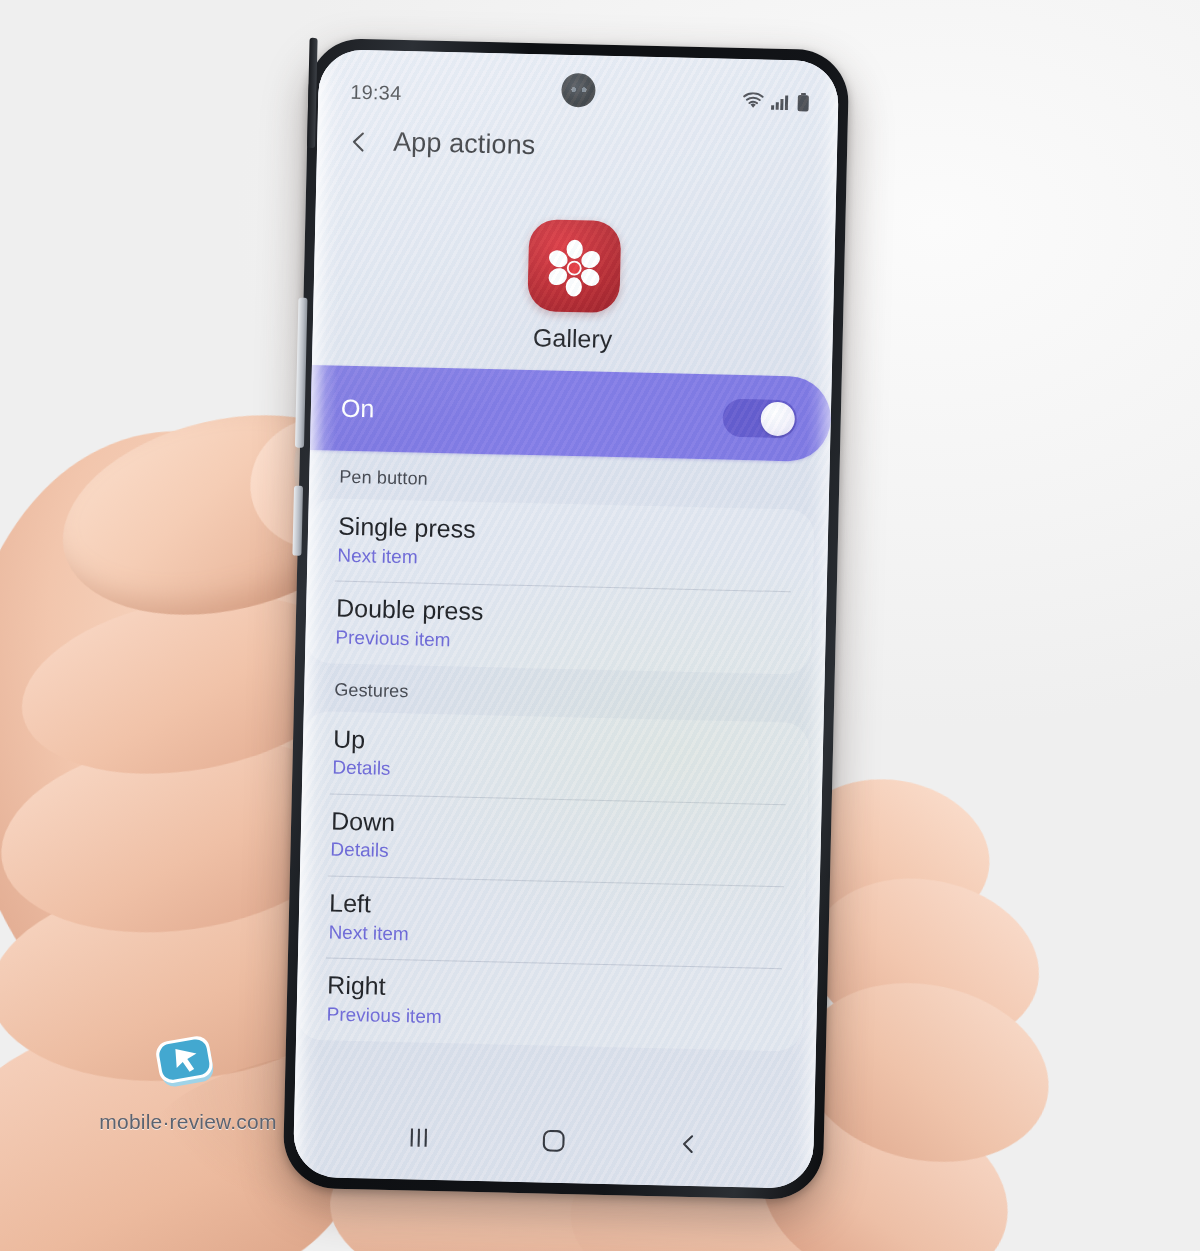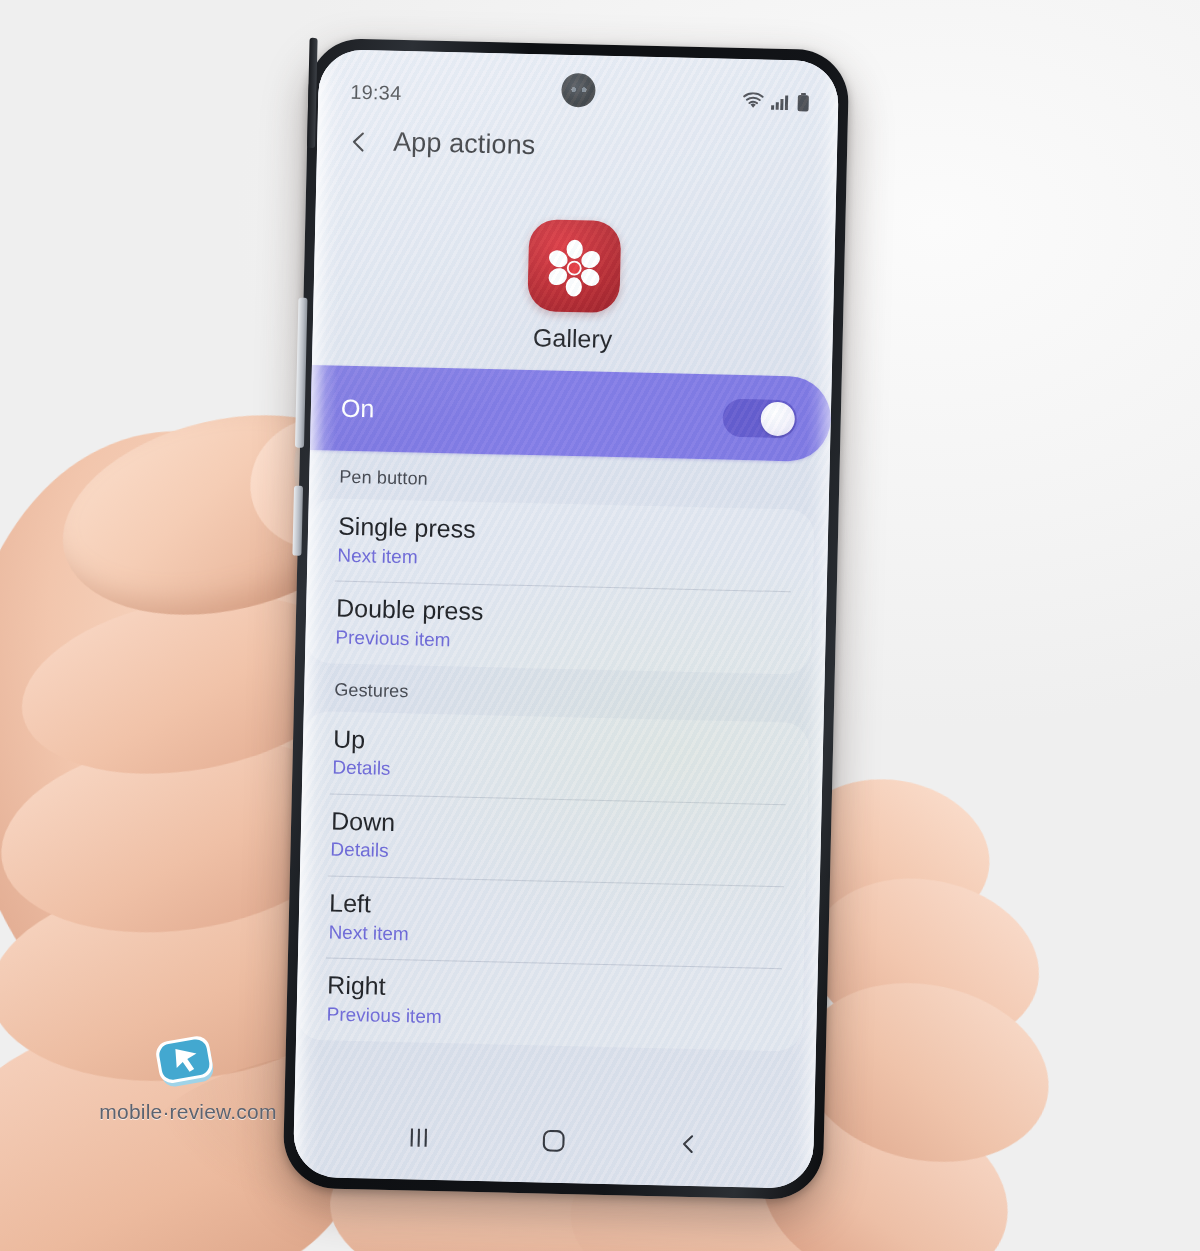--- a/index.html
+++ b/index.html
@@ -205,21 +205,21 @@
   .row .sub{font-size:19px;color:#6963d6;margin-top:3px;line-height:1.2;}
 
   .navbar{flex:0 0 auto;height:72px;display:flex;align-items:center;justify-content:space-around;
           padding:0 58px 6px 58px;}
   .navbar .nb{display:flex;align-items:center;justify-content:center;width:64px;height:44px;}
 
   
   .wm{position:absolute;left:78px;top:1030px;width:220px;z-index:60;
       display:flex;flex-direction:column;align-items:center;}
   .wm-logo{width:76px;height:70px;}
-  .wm-text{margin-top:0;font-size:21px;color:#5c6370;letter-spacing:.2px;
+  .wm-text{margin-top:10px;font-size:21px;color:#5c6370;letter-spacing:.2px;
            text-shadow:0 1px 0 rgba(255,255,255,.7);}
 </style>
 </head>
 <body>
 
 <div class="backdrop"></div>
 
 <div class="hand">
   <div class="part palm"></div>
   <div class="part wrist"></div>

